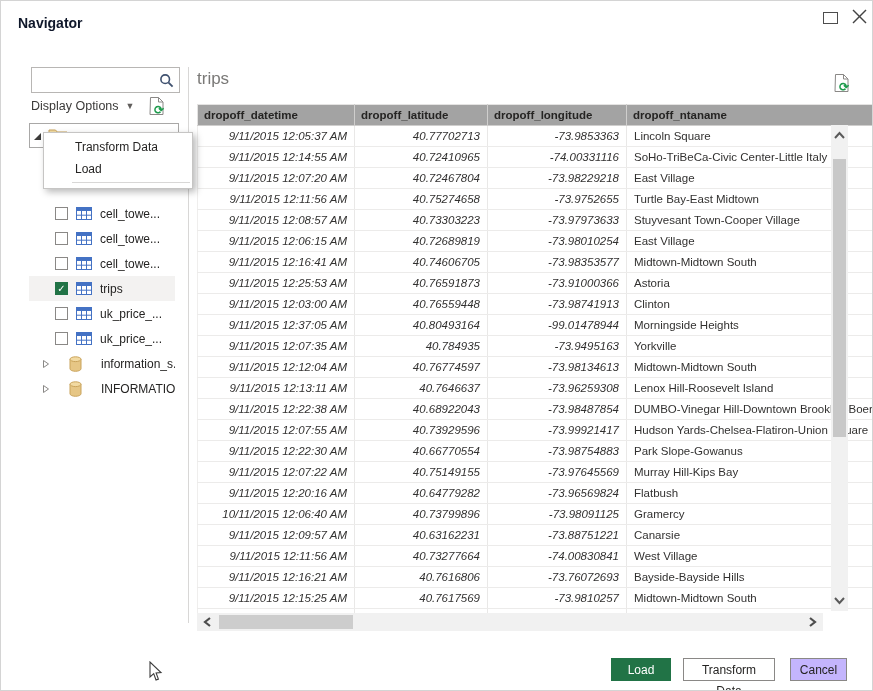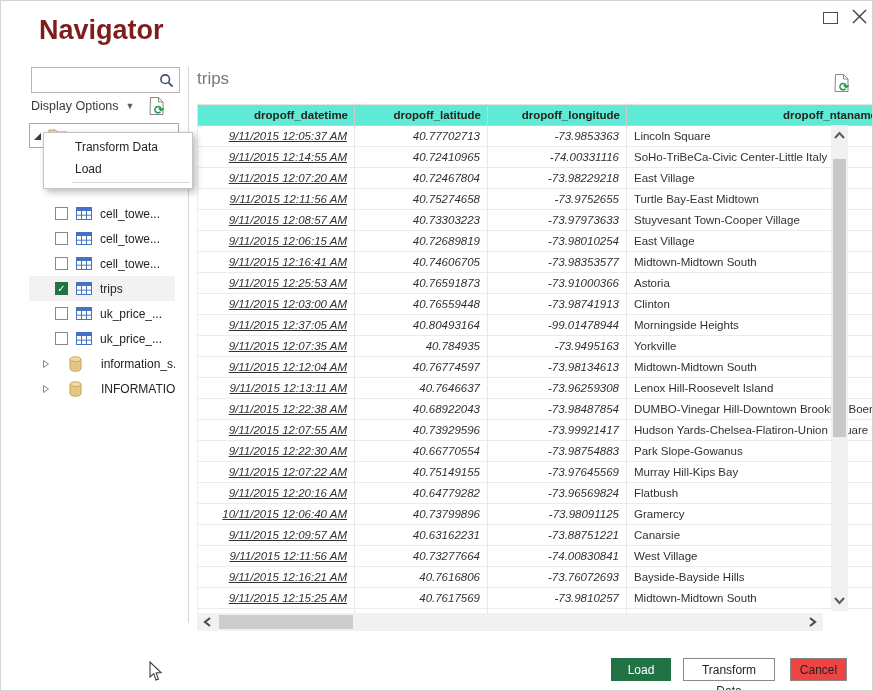--- a/index.html
+++ b/index.html
@@ -1,19 +1,19 @@
 <!DOCTYPE html>
 <html><head>
 <meta charset="utf-8">
 <style>
   html,body{margin:0;padding:0;background:#e9e9e9;}
   .frame{position:relative;width:873px;height:691px;background:#fff;
     font-family:"Liberation Sans",sans-serif;overflow:hidden;border:1px solid #d4d4d4;box-sizing:border-box;}
   
-  .dlg-title{position:absolute;left:38px;top:14px;font-size:27px;font-weight:700;color:#7f1d1d;}
+  .dlg-title{position:absolute;left:17px;top:14px;font-size:14px;font-weight:700;color:#0f172a;}
   .win-max{position:absolute;left:822px;top:11px;width:13px;height:10px;border:1px solid #4d4d4d;background:#fff;}
   .win-close{position:absolute;left:850px;top:7px;width:17px;height:17px;}
   
   .search-box{position:absolute;left:30px;top:66px;width:149px;height:26px;border:1px solid #b8b6b4;box-sizing:border-box;background:#fff;}
   .search-box input{position:absolute;left:4px;top:2px;width:118px;height:20px;border:none;outline:none;font-size:12px;font-family:inherit;color:#252423;}
   .search-ico{position:absolute;right:5px;top:5px;}
   .disp-row{position:absolute;left:30px;top:98px;width:150px;height:20px;font-size:12.5px;color:#3b3a39;}
   .disp-caret{display:inline-block;margin-left:7px;font-size:9px;color:#605e5c;vertical-align:1px;}
   .doc-refresh{position:absolute;width:16px;height:20px;}
   .doc-refresh .doc{position:absolute;left:0;top:0;}
@@ -35,44 +35,44 @@
   .side-divider{position:absolute;left:187px;top:66px;width:1px;height:556px;background:#d8d7d6;}
   
   .context-menu{position:absolute;left:42px;top:131px;width:150px;background:#fff;border:1px solid #c6c5c4;
     box-shadow:3px 3px 7px rgba(0,0,0,.28);z-index:20;padding:3px 0;box-sizing:border-box;}
   .menu-item{height:22px;line-height:22px;padding-left:31px;font-size:12px;color:#252423;cursor:default;}
   .menu-sep{border-top:1px solid #d8d7d6;margin:2px 2px 2px 28px;}
   
   .pv-title{position:absolute;left:196px;top:68px;font-size:17px;color:#7a7977;}
   .grid-wrap{position:absolute;left:196px;top:103px;width:634px;}
   table.grid{border-collapse:collapse;table-layout:fixed;width:634px;}
-  table.grid th{background:#5eead4;font-size:11.5px;font-weight:700;color:#252423;text-align:right;
+  table.grid th{background:#a3a3a3;font-size:11.5px;font-weight:700;color:#252423;text-align:left;
     height:20px;padding:0 6px;border-right:1px solid #cfcecd;border-bottom:1px solid #cfcecd;border-top:1px solid #e4e3e2;
     overflow:hidden;white-space:nowrap;}
   table.grid th:first-child{border-left:1px solid #e4e3e2;}
   table.grid td{font-size:11.5px;color:#323130;height:20px;padding:0 7px;border-right:1px solid #e9e8e7;
     border-bottom:1px solid #ecebea;overflow:hidden;white-space:nowrap;background:#fff;}
-  table.grid td:first-child{border-left:1px solid #efeeed;text-decoration:underline;}
+  table.grid td:first-child{border-left:1px solid #efeeed;}
   table.grid td.num{text-align:right;font-style:italic;}
   table.grid td.txt{text-align:left;}
   table.grid tr.stub td{height:4px;border-bottom:none;}
   
   .vscroll{position:absolute;left:830px;top:124px;width:17px;height:486px;background:#f1f1f1;}
   .vscroll .thumb{position:absolute;left:2px;top:34px;width:13px;height:278px;background:#c8c8c8;}
   .vthumb-up{position:absolute;left:2px;top:6px;}
   .vthumb-dn{position:absolute;left:2px;bottom:6px;}
   .hscroll{position:absolute;left:196px;top:612px;width:626px;height:18px;background:#f1f1f1;}
   .hscroll .thumb{position:absolute;left:22px;top:2px;width:134px;height:14px;background:#cdcdcd;}
   .hthumb-l{position:absolute;left:6px;top:3px;}
   .hthumb-r{position:absolute;right:6px;top:3px;}
   
   .btn{position:absolute;top:657px;height:23px;font-size:12px;font-family:inherit;text-align:center;box-sizing:border-box;cursor:default;}
   .btn-load{left:610px;width:60px;background:#217346;border:1px solid #217346;color:#fff;line-height:21px;}
   .btn-transform{left:682px;width:92px;background:#fff;border:1px solid #8a8886;color:#252423;line-height:21px;}
-  .btn-cancel{left:789px;width:57px;background:#ef4444;border:1px solid #8a8886;color:#252423;line-height:21px;}
+  .btn-cancel{left:789px;width:57px;background:#c4b5fd;border:1px solid #8a8886;color:#252423;line-height:21px;}
   .cursor{position:absolute;left:146px;top:660px;z-index:30;}
 </style>
 </head>
 <body>
 
 <div class="frame">
 
   <div class="dlg-title">Navigator</div>
   <div class="win-max"></div>
   <svg class="win-close" viewBox="0 0 17 17">

